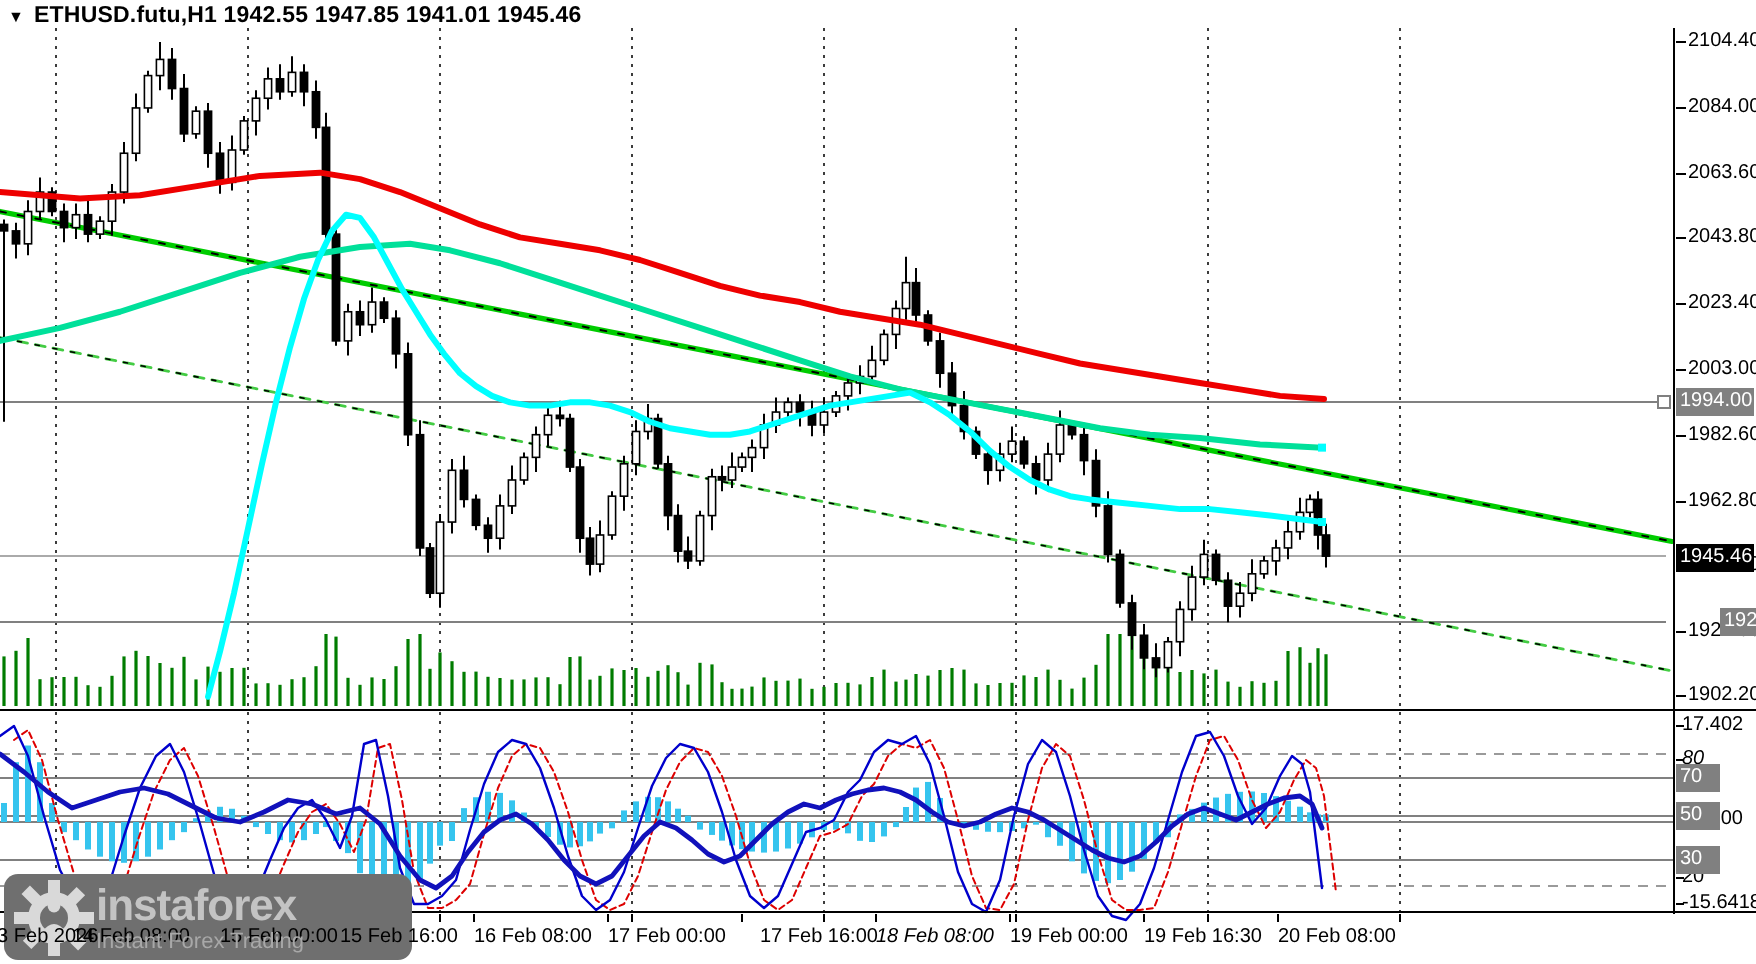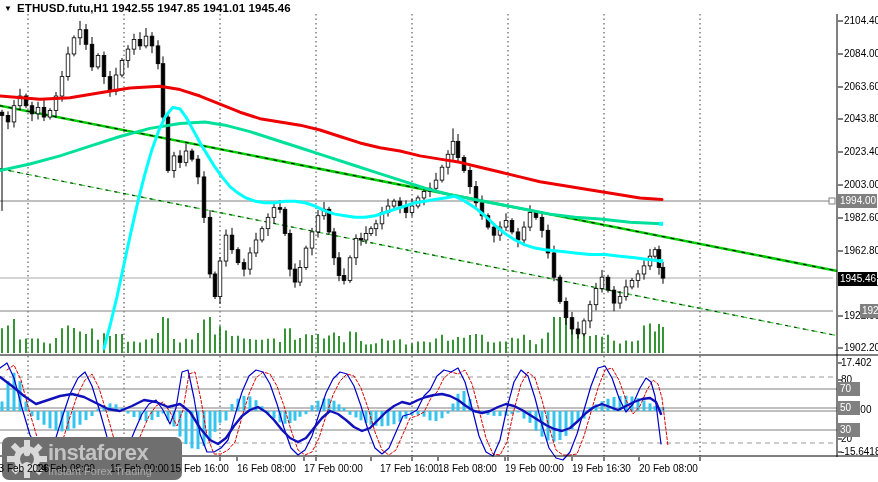--- a/index.html
+++ b/index.html
@@ -10,21 +10,21 @@
              font-size:11.5px;font-weight:700;color:#000;letter-spacing:0.1px;}
   .title-bar .tri{font-size:8px;margin-right:5px;color:#000;}
   .axis-label{position:absolute;font-size:10px;color:#000;line-height:14px;height:14px;z-index:2;white-space:pre;}
   .axis-label.covered{z-index:2;}
   .marker-box{position:absolute;left:838px;width:39px;height:14px;line-height:14px;z-index:3;
               font-size:10px;color:#fff;padding-left:2px;box-sizing:border-box;white-space:pre;}
   .marker-box.gray{background:#808080;}
   .marker-box.black{background:#000000;}
   .ind-header{position:absolute;left:3px;top:359px;z-index:5;font-size:10px;color:#000;white-space:pre;}
   .time-label{position:absolute;top:463px;font-size:10px;color:#000;z-index:4;white-space:pre;}
-  .watermark{position:absolute;left:2px;top:437px;width:180px;height:43px;background:#6f6f6f;
+  .watermark{position:absolute;left:2px;top:437px;width:204px;height:43px;background:#6f6f6f;
              border-radius:7px;z-index:3;}
   .wm-brand{position:absolute;left:46px;top:3px;font-size:22px;font-weight:700;color:#c3c3c3;
             letter-spacing:-0.5px;}
   .wm-tagline{position:absolute;left:46px;top:28px;font-size:11px;color:#a8a8a8;z-index:5;white-space:pre;}
   .wm-gear{position:absolute;left:4px;top:2px;}
 </style>
 </head>
 <body>
 
 <div class="screen">
@@ -597,33 +597,33 @@
       <div class="axis-label" style="left: 844px; top: 112px; z-index: 2;">2043.80</div>
       <div class="axis-label" style="left: 844px; top: 145px; z-index: 2;">2023.40</div>
       <div class="axis-label" style="left: 844px; top: 178px; z-index: 2;">2003.00</div>
       <div class="axis-label" style="left: 844px; top: 211px; z-index: 2;">1982.60</div>
       <div class="axis-label" style="left: 844px; top: 244px; z-index: 2;">1962.80</div>
       <div class="axis-label" style="left: 844px; top: 341px; z-index: 2;">1902.20</div>
       <div class="marker-box gray" style="left: 838px; top: 194px; z-index: 3;">1994.00</div>
       <div class="marker-box black" style="left: 838px; top: 272px; z-index: 3;">1945.46</div>
       <div class="marker-box gray" style="left: 860px; top: 304px; z-index: 3;">1925.00</div>
       <div class="axis-label" style="left: 841px; top: 356px; z-index: 2;">17.402</div>
-      <div class="axis-label" style="left: 841px; top: 373px; z-index: 2;">80</div>
+      <div class="axis-label" style="left: 841px; top: 373px; z-index: 2; font-style: italic;">80</div>
       <div class="axis-label" style="left: 852px; top: 403px; z-index: 2;">0.00</div>
       <div class="axis-label" style="left: 841px; top: 432px; z-index: 2;">20</div>
       <div class="axis-label" style="left: 841px; top: 445px; z-index: 2;">-15.6418</div>
       <div class="marker-box gray" style="left: 838px; top: 382px; z-index: 3; width: 22px;">70</div>
       <div class="marker-box gray" style="left: 838px; top: 401px; z-index: 3; width: 22px;">50</div>
       <div class="marker-box gray" style="left: 838px; top: 423px; z-index: 3; width: 22px;">30</div>
       <div class="time-label" style="left: -7px;">13 Feb 2026</div>
       <div class="time-label" style="left: 36px;">14 Feb 08:00</div>
       <div class="time-label" style="left: 110px;">15 Feb 00:00</div>
       <div class="time-label" style="left: 170px;">15 Feb 16:00</div>
       <div class="time-label" style="left: 237px;">16 Feb 08:00</div>
       <div class="time-label" style="left: 304px;">17 Feb 00:00</div>
       <div class="time-label" style="left: 380px;">17 Feb 16:00</div>
-      <div class="time-label" style="left: 438px;">18 Feb 08:00</div>
+      <div class="time-label" style="left: 438px; font-style: italic;">18 Feb 08:00</div>
       <div class="time-label" style="left: 505px;">19 Feb 00:00</div>
       <div class="time-label" style="left: 572px;">19 Feb 16:30</div>
       <div class="time-label" style="left: 639px;">20 Feb 08:00</div>
     </div>
 
 </div>
 
 </body></html>

